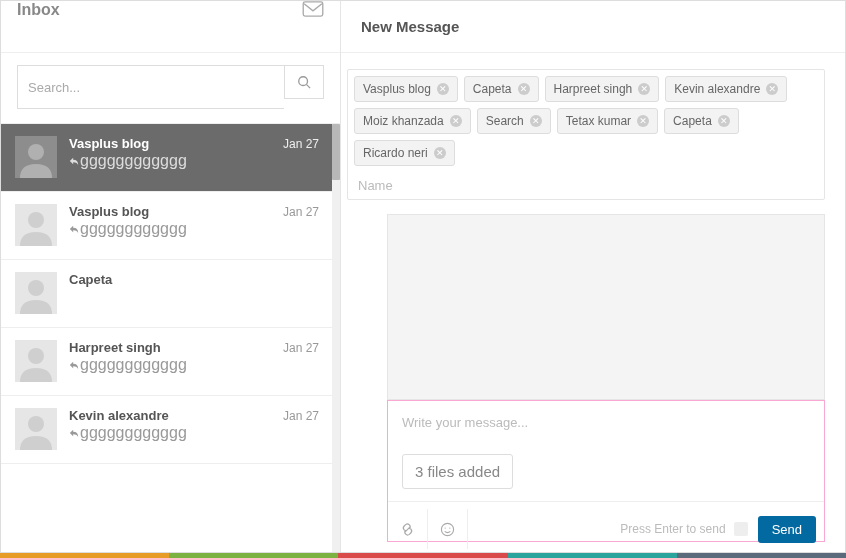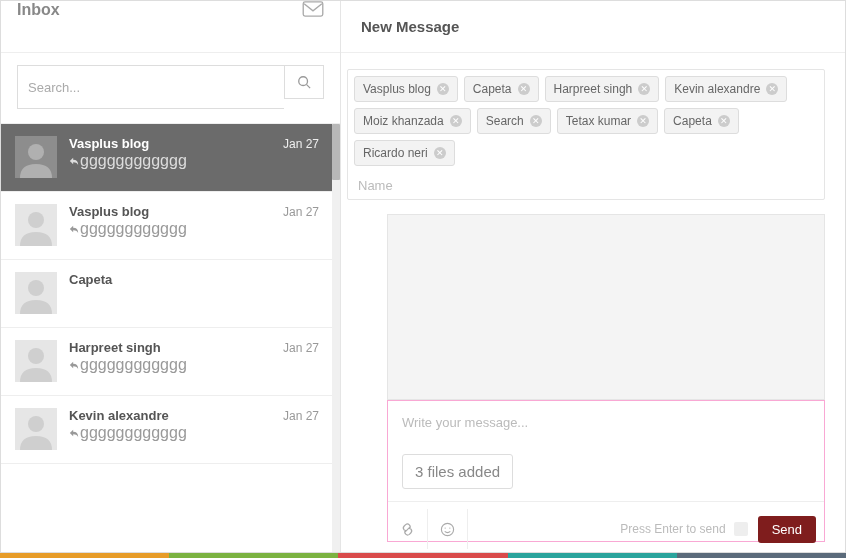--- a/index.html
+++ b/index.html
@@ -294,21 +294,21 @@
     margin-right: 8px;
   }
   .checkbox {
     width: 14px;
     height: 14px;
     background: #eee;
     border-radius: 2px;
     margin-right: 10px;
   }
   .send-btn {
-    background: #7f1d1d;
+    background: #0369a1;
     color: #fff;
     border: none;
     border-radius: 3px;
     padding: 6px 14px;
     font-size: 13px;
     cursor: pointer;
   }
   
   .colorbar {
     position: absolute;

